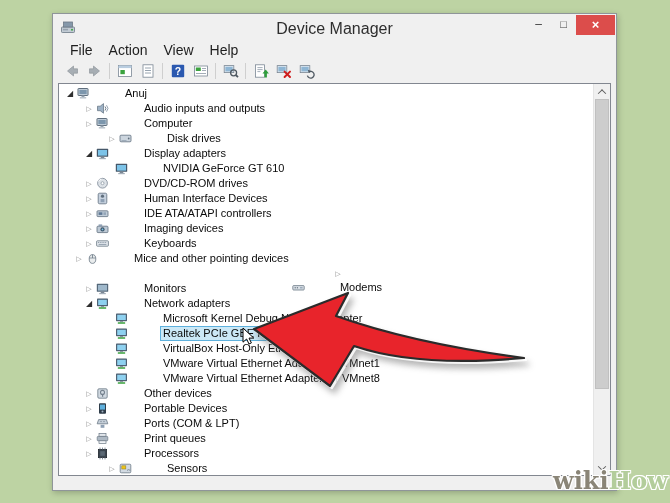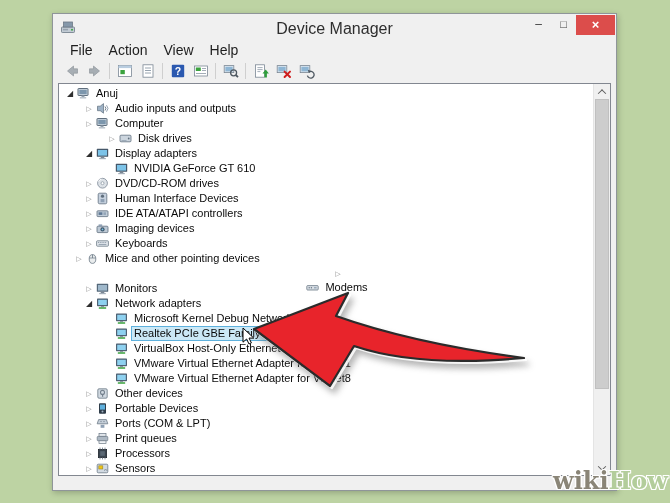--- a/index.html
+++ b/index.html
@@ -41,21 +41,21 @@
   .tsep{width:1px;height:16px;background:#cfcfcf;margin:0 3px;}
   
   .treepanel{
     position:absolute;left:5px;top:69px;width:551px;height:391px;
     background:#fff;border:1px solid #828790;overflow:hidden;
   }
   .tree{position:absolute;left:0;top:0;right:16px;bottom:0;padding-top:2px;overflow:hidden;}
   .trow{height:15px;display:flex;align-items:center;font-size:11px;color:#0a0a0a;white-space:nowrap;}
   .texp{width:14px;flex:none;text-align:center;font-size:7px;color:#8a8a8a;line-height:15px;}
   .texp.expanded{color:#2f2f2f;font-size:8px;}
-  .titem{display:flex;align-items:center;height:15px;}
+  .titem{display:flex;align-items:center;height:15px;gap:29px;}
   .ticon{width:13px;height:13px;margin-right:4px;flex:none;}
   .ticon svg{display:block;}
   .tlabel{padding:0 2px;line-height:13px;}
   .titem.selected .tlabel{
     background:var(--selbg,#cbe8f6);
     box-shadow:0 0 0 1px var(--selborder,#5eb1dd);
   }
   
   .scrollbar{position:absolute;top:0;right:0;bottom:0;width:16px;background:#f0f0f0;border-left:1px solid #e4e4e4;}
   .sb-btn{position:absolute;left:0;right:0;height:15px;display:flex;align-items:center;justify-content:center;}
@@ -552,21 +552,21 @@
                 <rect x="2.4" y="2.4" width="8.2" height="8.2" fill="#3a444e" stroke="#20262c" stroke-width=".8"></rect>
                 <rect x="4.2" y="4.2" width="4.6" height="4.6" fill="#5b6874"></rect>
                 <g stroke="#76828e" stroke-width=".9">
                   <path d="M4 .6 v1.8 M6.5 .6 v1.8 M9 .6 v1.8 M4 10.6 v1.8 M6.5 10.6 v1.8 M9 10.6 v1.8"></path>
                 </g>
               </svg>
             </span>
             <span class="tlabel">Processors</span>
           </span>
         </div>
-        <div class="trow" style="padding-left: 23px;">
+        <div class="trow" style="padding-left: 23px; margin-left: 23px;">
           <span class="texp">▷</span>
           <span class="titem">
             <span class="ticon">
               <svg width="13" height="13" viewBox="0 0 13 13">
                 <rect x="1.2" y="2.2" width="10.6" height="8.6" rx="1" fill="#d2dae2" stroke="#6b7885" stroke-width=".8"></rect>
                 <rect x="2.8" y="3.8" width="4" height="3.2" fill="#f0c514" stroke="#97852c" stroke-width=".6"></rect>
                 <path d="M8 8.4 q1.6 -1.6 3.2 0" stroke="#76838f" fill="none" stroke-width=".9"></path>
               </svg>
             </span>
             <span class="tlabel">Sensors</span>

